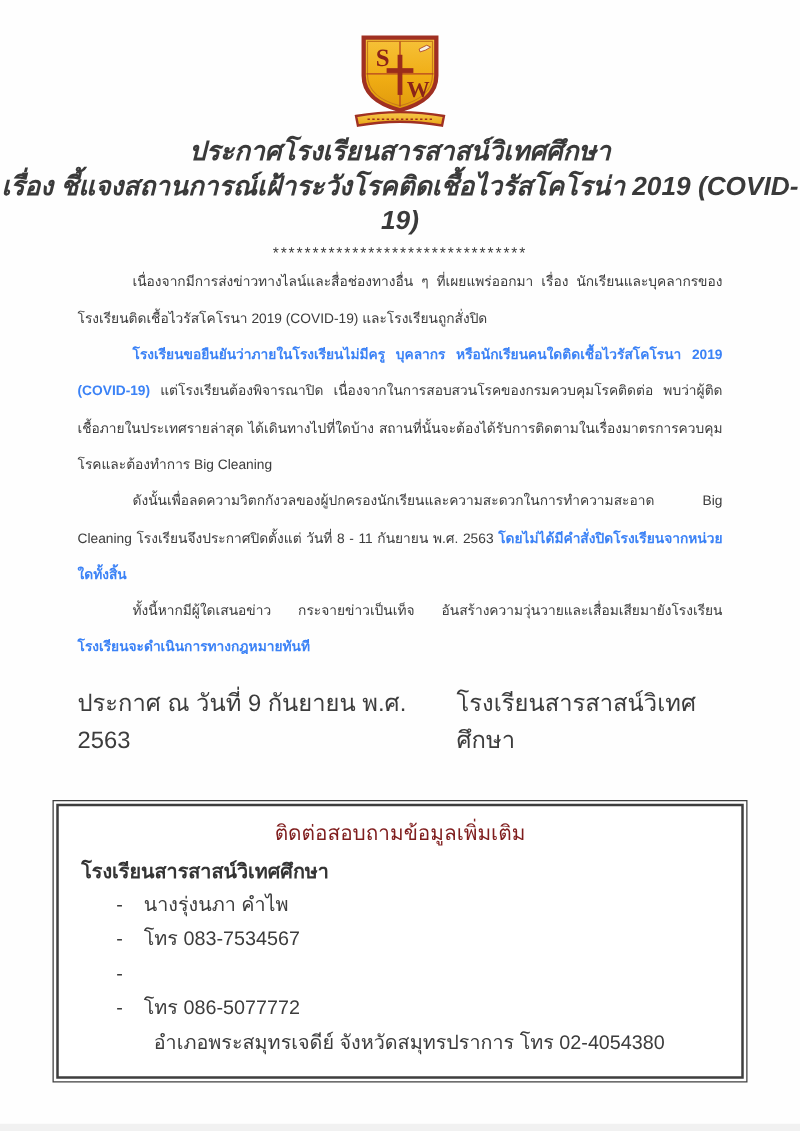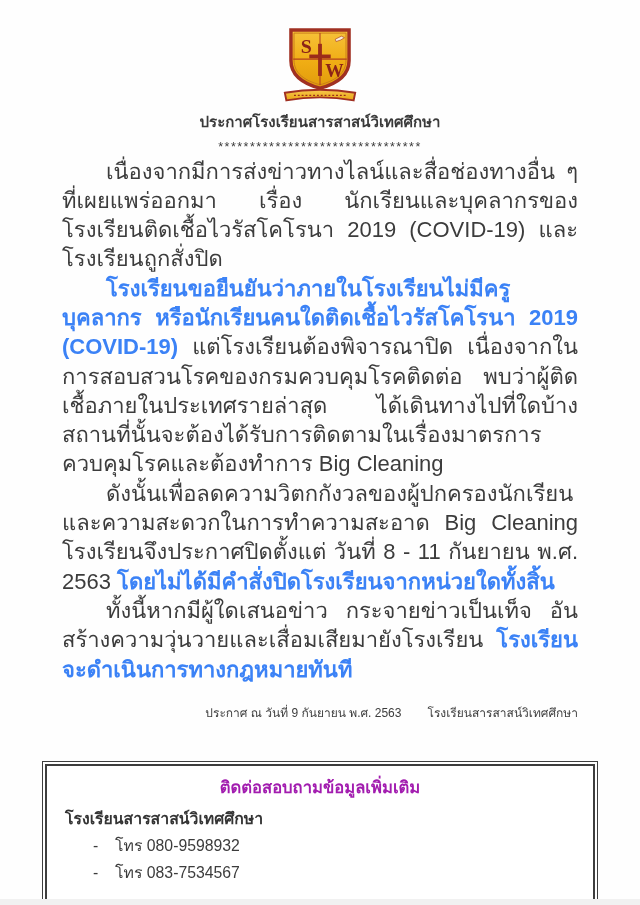--- a/index.html
+++ b/index.html
@@ -9,35 +9,35 @@
     color:#3c3c3c;-webkit-font-smoothing:antialiased;
   }
   .page{position:relative;width:640px;height:905px;background:#fefefe;overflow:hidden;}
 
   
   .logo-wrap{display:flex;justify-content:center;padding-top:27px;}
   .logo-wrap svg{display:block;}
 
   
   .title-block{text-align:center;margin-top:3px;}
-  .title-line{font-weight:bold;font-size:15px;line-height:27.5px;color:#3a3a3a;}
+  .title-line{font-weight:bold;font-size:21px;line-height:27.5px;color:#3a3a3a;font-style:italic;}
   .stars{font-size:12.5px;letter-spacing:1.5px;color:#3a3a3a;line-height:20px;margin-top:1px;}
 
   
-  .doc-body{padding:0 62px;font-size:22px;line-height:29.3px;text-align:justify;color:#3c3c3c;}
+  .doc-body{padding:0 62px;font-size:11px;line-height:29.3px;text-align:justify;color:#3c3c3c;}
   .para{margin:0;text-indent:44px;}
   .red{color:#3b82f6;font-weight:bold;}
 
-  .date-line{display:flex;justify-content:flex-end;gap:26px;margin-top:15px;
-    font-size:12px;line-height:29px;padding:0 62px;color:#3c3c3c;}
+  .date-line{display:flex;gap:26px;margin-top:15px;
+    font-size:19px;line-height:29px;padding:0 62px;color:#3c3c3c;}
 
   
   .contact-box-outer{margin:33px 42px 0;border:1px solid #3e3e3e;padding:2px;background:#fff;}
   .contact-box-inner{border:2px solid #3e3e3e;padding:9px 18px 13px;font-size:15.8px;color:#3c3c3c;}
-  .box-header{text-align:center;color:#a21caf;font-weight:bold;font-size:16.6px;line-height:26px;margin-bottom:4px;}
+  .box-header{text-align:center;color:#7f1d1d;font-weight:normal;font-size:16.6px;line-height:26px;margin-bottom:4px;}
   .section-title{font-weight:bold;color:#343434;line-height:27px;}
   .contact-row{display:flex;line-height:27.5px;padding-left:28px;}
   .contact-row .dash{width:22px;flex:0 0 22px;}
   .contact-row .cname{width:195px;flex:0 0 195px;}
   .contact-row .cphone{white-space:nowrap;}
   .address-line{padding-left:58px;line-height:27px;}
 
   .page-bottom-edge{position:absolute;left:0;bottom:0;width:100%;height:6px;background:#f1f1f1;}
 </style>
 </head>
@@ -73,20 +73,21 @@
 
       <path d="M80 16 l8 -4 l4 2 l-5 3 l-6 2 z" fill="#f7f1e0" stroke="#a03022" stroke-width="0.8"></path>
 
       <path d="M14,86 Q60,78 106,86 L104,96 Q60,88 16,96 Z" fill="url(#gold2)" stroke="#a03022" stroke-width="2.5"></path>
       <line x1="26" y1="89.5" x2="94" y2="89.5" stroke="#9b2c1a" stroke-width="1.6" stroke-dasharray="2.5,2.5"></line>
     </svg>
   </div>
 
   <div class="title-block">
     <div class="title-line">ประกาศโรงเรียนสารสาสน์วิเทศศึกษา</div>
+    <div class="title-line">เรื่อง ชี้แจงสถานการณ์เฝ้าระวังโรคติดเชื้อไวรัสโคโรน่า 2019 (COVID-19)</div>
     <div class="stars">********************************</div>
   </div>
 
   <div class="doc-body">
     <p class="para">
       <span>เนื่องจากมีการส่งข่าวทางไลน์และสื่อช่องทางอื่น ๆ ที่เผยแพร่ออกมา เรื่อง นักเรียนและบุคลากรของโรงเรียนติดเชื้อไวรัสโคโรนา 2019 (COVID-19) และโรงเรียนถูกสั่งปิด</span>
     </p>
     <p class="para">
       <span class="red">โรงเรียนขอยืนยันว่าภายในโรงเรียนไม่มีครู บุคลากร หรือนักเรียนคนใดติดเชื้อไวรัสโคโรนา 2019 (COVID-19)</span><span> แต่โรงเรียนต้องพิจารณาปิด เนื่องจากในการสอบสวนโรคของกรมควบคุมโรคติดต่อ พบว่าผู้ติดเชื้อภายในประเทศรายล่าสุด ได้เดินทางไปที่ใดบ้าง สถานที่นั้นจะต้องได้รับการติดตามในเรื่องมาตรการควบคุมโรคและต้องทำการ Big Cleaning</span>
     </p>
@@ -104,31 +105,32 @@
   </div>
 
   <div class="contact-box-outer">
     <div class="contact-box-inner">
       <div class="box-header">ติดต่อสอบถามข้อมูลเพิ่มเติม</div>
 
       <div class="section-title">โรงเรียนสารสาสน์วิเทศศึกษา</div>
 
       <div class="contact-row">
         <span class="dash">-</span>
-        <span class="cphone">โทร 080-9598932</span>
+        <span class="cname">นางรุ่งนภา คำไพ</span>
       </div>
       <div class="contact-row">
         <span class="dash">-</span>
         <span class="cphone">โทร 083-7534567</span>
       </div>
       <div class="contact-row">
         <span class="dash">-</span>
       </div>
       <div class="contact-row">
         <span class="dash">-</span>
+        <span class="cphone">โทร 086-5077772</span>
       </div>
 
       <div class="address-line">อำเภอพระสมุทรเจดีย์ จังหวัดสมุทรปราการ โทร 02-4054380</div>
 
     </div>
   </div>
 
   <div class="page-bottom-edge"></div>
 </div>
 

